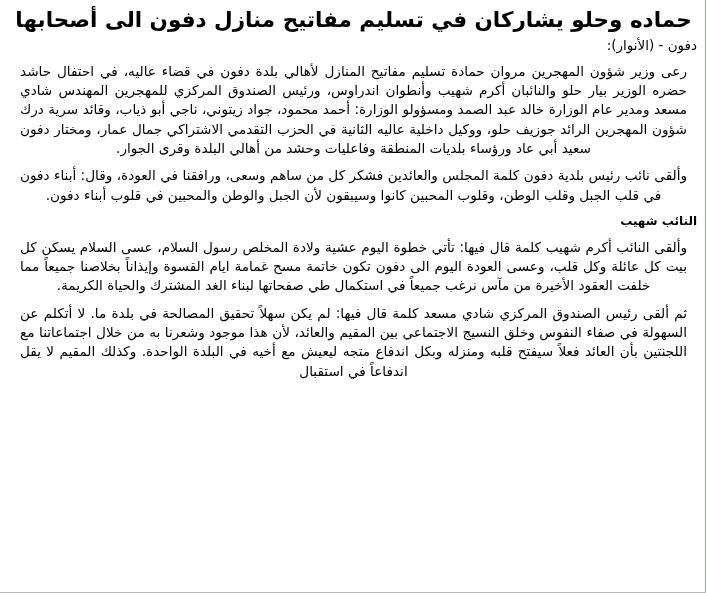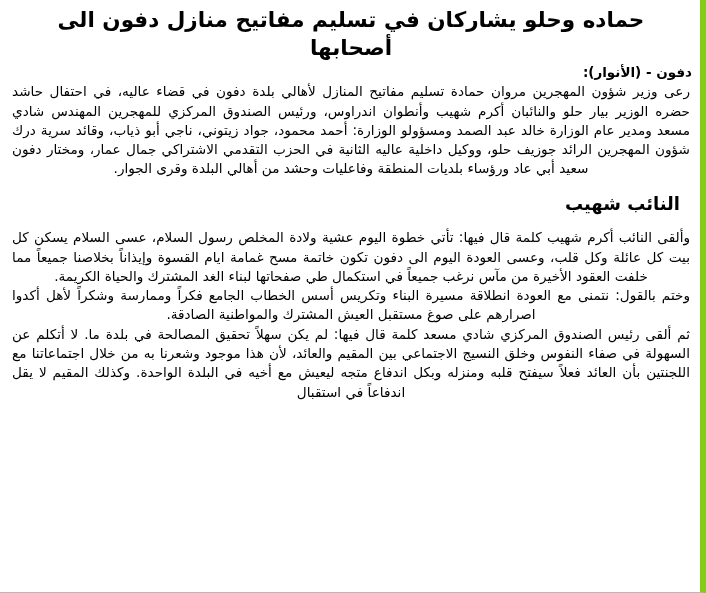--- a/index.html
+++ b/index.html
@@ -16,21 +16,21 @@
     color: #000000;
     direction: rtl;
   }
 
   .page {
     position: relative;
     width: 706px;
     height: 593px;
     box-sizing: border-box;
     background: #ffffff;
-    border-right: 6px solid #84cc16;
+    border-right: 1px solid #84cc16;
     border-bottom: 1px solid #b8b8b8;
     overflow: hidden;
   }
 
   .page-inner {
     padding: 6px 8px 0 10px;
   }
 
   
   .headline {
@@ -43,66 +43,65 @@
     padding: 0 4px;
   }
 
   
   .dateline {
     font-size: 13.5px;
     line-height: 1.35;
     text-align: right;
     margin: 0 0 1px 0;
     padding-left: 2px;
-    font-weight: bold;
   }
 
   
   .body-block {
     font-size: 13.6px;
     line-height: 1.42;
   }
 
   .para {
-    margin: 0;
+    margin: 8px;
     text-align: justify;
     text-justify: inter-word;
     text-align-last: center;
     padding: 0 2px;
   }
 
   .subhead {
-    font-size: 18px;
+    font-size: 12px;
     font-weight: bold;
     line-height: 1.42;
     text-align: right;
-    margin: 12px;
+    margin: 0;
     padding-left: 2px;
   }
 </style>
 </head>
 <body>
 
 <div class="page">
   <div class="page-inner">
 
     <h1 class="headline">حماده وحلو يشاركان في تسليم مفاتيح منازل دفون الى أصحابها</h1>
 
     <div class="dateline">دفون - (الأنوار):</div>
 
     <div class="body-block">
 
       <p class="para">رعى وزير شؤون المهجرين مروان حمادة تسليم مفاتيح المنازل لأهالي بلدة دفون في قضاء عاليه، في احتفال حاشد حضره الوزير بيار حلو والنائبان أكرم شهيب وأنطوان اندراوس، ورئيس الصندوق المركزي للمهجرين المهندس شادي مسعد ومدير عام الوزارة خالد عبد الصمد ومسؤولو الوزارة: أحمد محمود، جواد زيتوني، ناجي أبو ذياب، وقائد سرية درك شؤون المهجرين الرائد جوزيف حلو، ووكيل داخلية عاليه الثانية في الحزب التقدمي الاشتراكي جمال عمار، ومختار دفون سعيد أبي عاد ورؤساء بلديات المنطقة وفاعليات وحشد من أهالي البلدة وقرى الجوار.</p>
 
 
+      <p class="para">وألقى نائب رئيس بلدية دفون كلمة المجلس والعائدين فشكر كل من ساهم وسعى، ورافقنا في العودة، وقال: أبناء دفون في قلب الجبل وقلب الوطن، وقلوب المحبين كانوا وسيبقون لأن الجبل والوطن والمحبين في قلوب أبناء دفون.</p>
 
       <div class="subhead">النائب شهيب</div>
 
       <p class="para">وألقى النائب أكرم شهيب كلمة قال فيها: تأتي خطوة اليوم عشية ولادة المخلص رسول السلام، عسى السلام يسكن كل بيت كل عائلة وكل قلب، وعسى العودة اليوم الى دفون تكون خاتمة مسح غمامة ايام القسوة وإيذاناً بخلاصنا جميعاً مما خلفت العقود الأخيرة من مآس نرغب جميعاً في استكمال طي صفحاتها لبناء الغد المشترك والحياة الكريمة.</p>
 
 
-      <p class="para">وختم بالقول: نتمنى مع العودة انطلاقة مسيرة البناء وتكريس أسس الخطاب الجامع فكراً وممارسة وشكراً لأهل أكدوا اصرارهم على صوغ مستقبل العيش المشترك والمواطنية الصادقة.</p>
 
       <p class="para">ثم ألقى رئيس الصندوق المركزي شادي مسعد كلمة قال فيها: لم يكن سهلاً تحقيق المصالحة في بلدة ما. لا أتكلم عن السهولة في صفاء النفوس وخلق النسيج الاجتماعي بين المقيم والعائد، لأن هذا موجود وشعرنا به من خلال اجتماعاتنا مع اللجنتين بأن العائد فعلاً سيفتح قلبه ومنزله وبكل اندفاع متجه ليعيش مع أخيه في البلدة الواحدة. وكذلك المقيم لا يقل اندفاعاً في استقبال</p>
 
     </div>
   </div>
 </div>
 
 </body></html>

